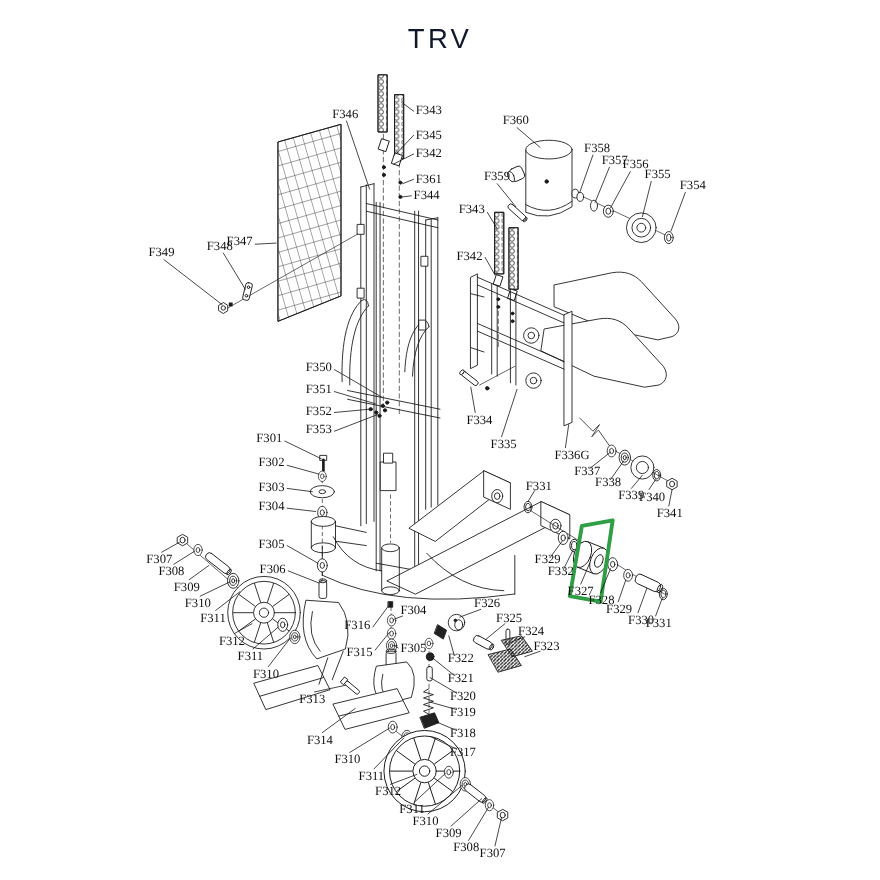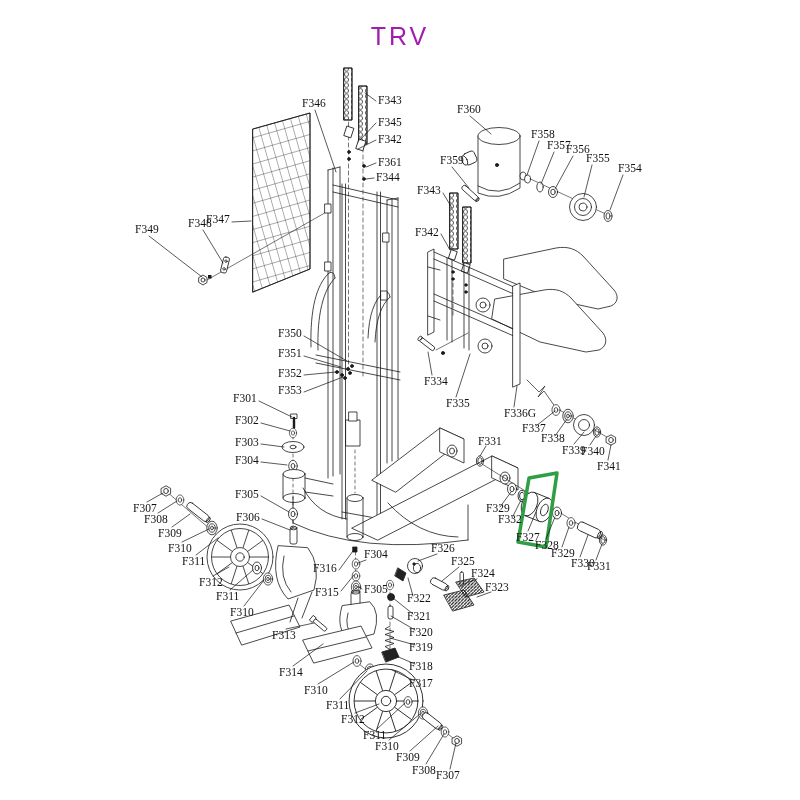--- a/index.html
+++ b/index.html
@@ -1,19 +1,19 @@
 <!DOCTYPE html>
 <html><head>
 <meta charset="utf-8">
 <style>
   html,body{margin:0;padding:0;background:#fff;}
   #stage{position:relative;width:800px;height:800px;background:#fff;overflow:hidden;
          font-family:"Liberation Sans",sans-serif;}
   #title{position:absolute;top:22px;left:0;right:0;text-align:center;
-         font-size:25px;letter-spacing:3px;color:#a21caf;
+         font-size:25px;letter-spacing:3px;color:#0f172a;
          font-family:"Liberation Sans",sans-serif;}
   svg{position:absolute;left:0;top:0;}
   text.plbl{font-family:"Liberation Serif",serif;font-size:11.5px;fill:#111;}
 </style>
 </head>
 <body>
 
 <div id="stage">
   <div id="title">TRV</div>
 

